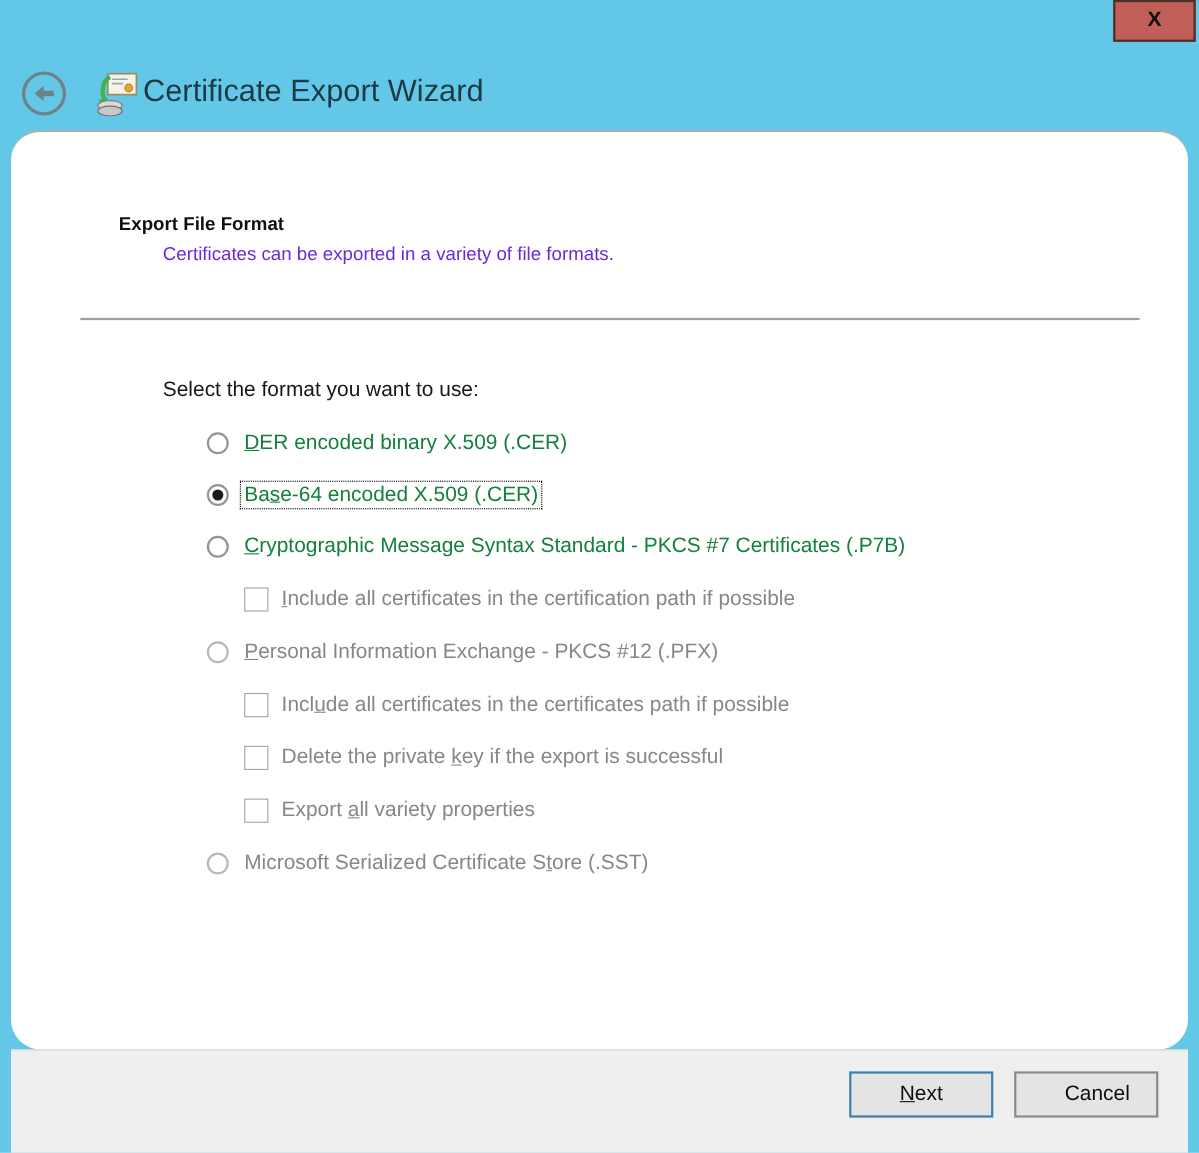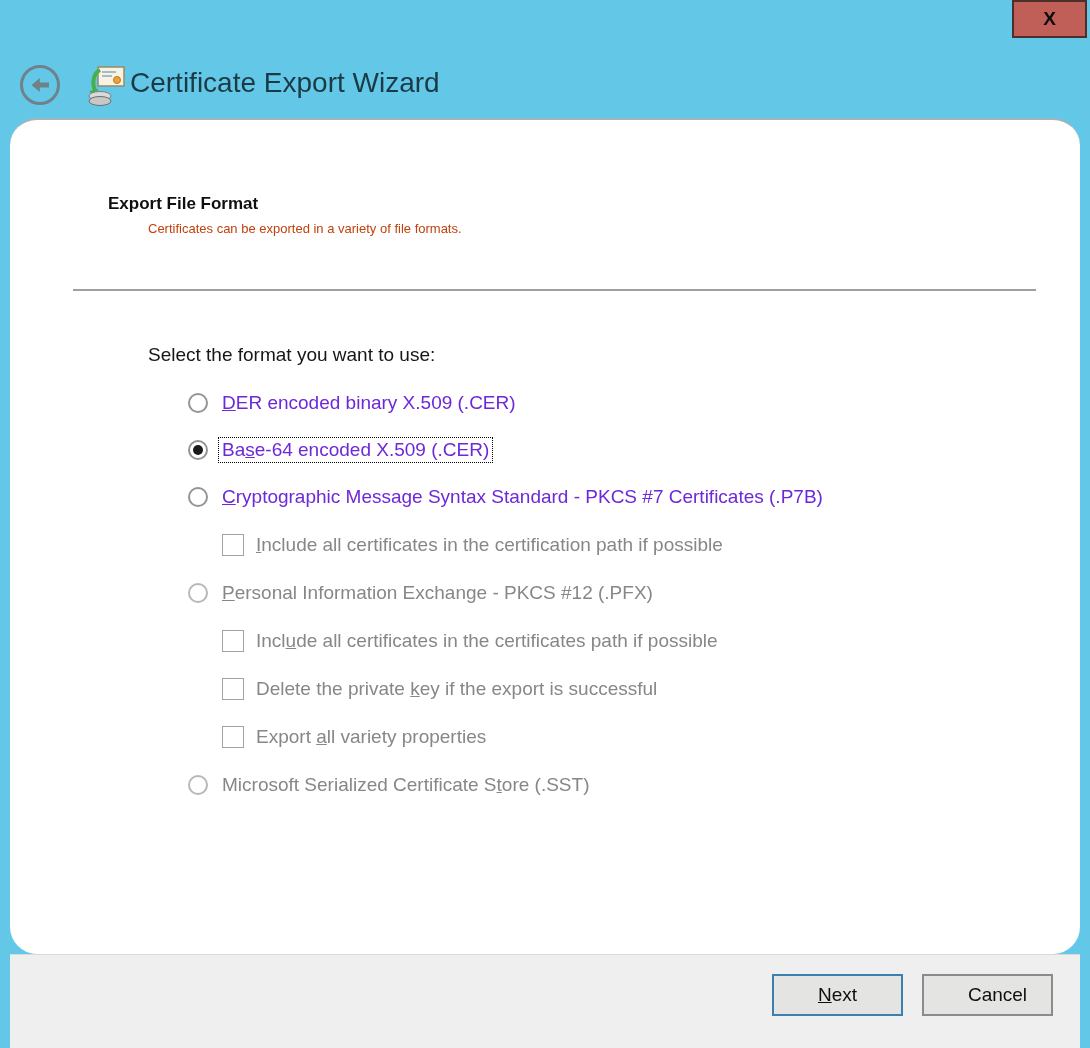--- a/index.html
+++ b/index.html
@@ -46,36 +46,36 @@
     background:#ffffff;
     border-top:2px solid #a2b4ba;
     border-radius:27px;
   }
   .heading {
     position:absolute; left:98px; top:74px;
     font-size:17px; font-weight:bold; color:#0f0f0f;
   }
   .subheading {
     position:absolute; left:138px; top:101px;
-    font-size:13px; color:#c2410c;
+    font-size:17px; color:#6d28d9;
   }
   .sep {
     position:absolute; left:63px; top:169px;
     width:963px; height:2px; background:#9f9f9f;
   }
   .prompt {
     position:absolute; left:138px; top:224px;
     font-size:19px; color:#161616;
   }
   .options { position:absolute; left:178px; top:268px; }
 
   .opt {
     display:flex; align-items:center;
     height:30px; margin-bottom:17px;
-    font-size:19px; color:#6d28d9; white-space:nowrap;
+    font-size:19px; color:#15803d; white-space:nowrap;
   }
   .opt.indent { margin-left:34px; }
   .opt.disabled { color:#878787;margin-top:18px; }
 
   .radio {
     width:20px; height:20px; flex:none;
     border:2px solid #949494; border-radius:50%;
     background:#fff; margin-right:11px; position:relative;
   }
   .opt.disabled .radio { border-color:#b8b8b8; }

